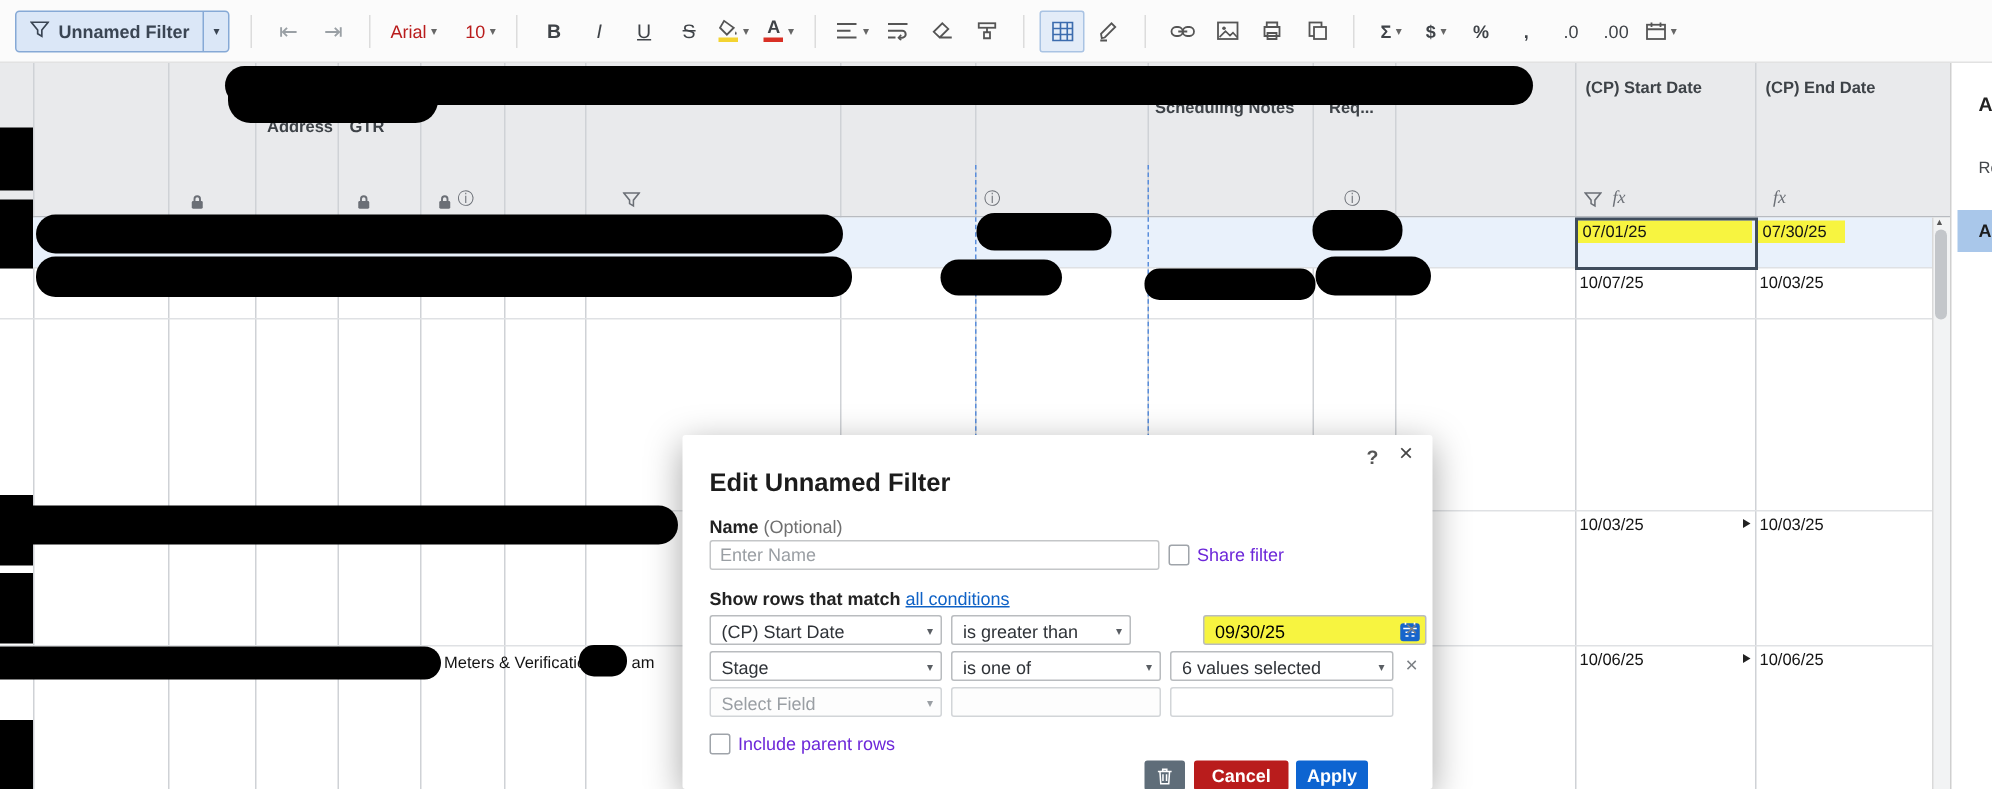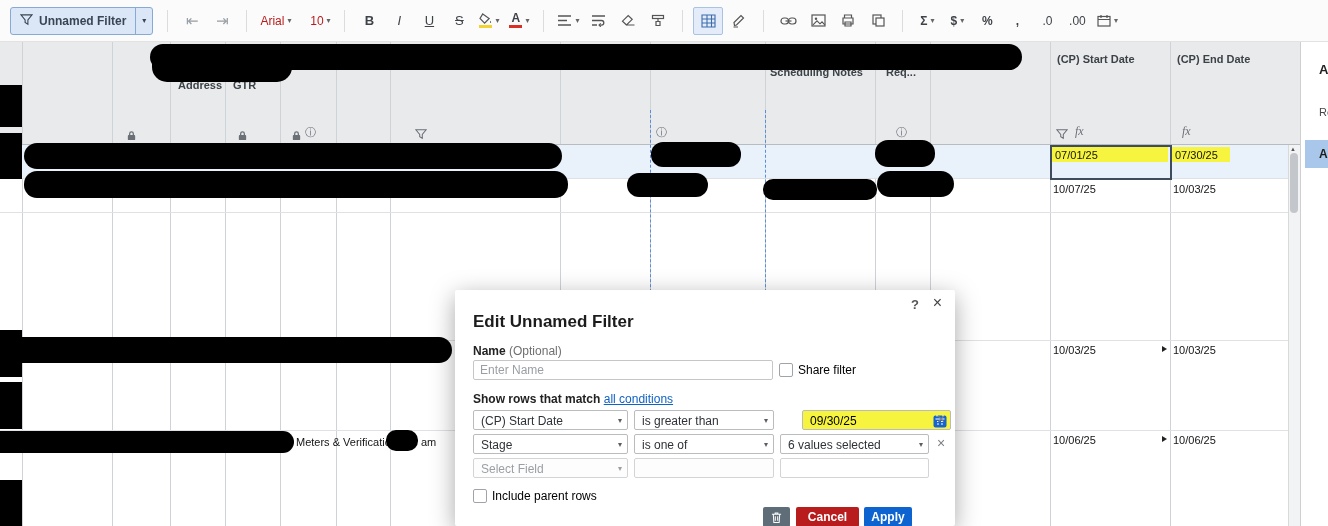--- a/index.html
+++ b/index.html
@@ -62,21 +62,21 @@
          border-radius:2px;box-shadow:0 6px 24px rgba(0,0,0,.35);z-index:40;overflow:hidden;}
   .m-help{position:absolute;right:36px;top:7px;font-size:13px;font-weight:bold;color:#555;cursor:pointer;}
   .m-close{position:absolute;right:13px;top:4px;font-size:16px;color:#444;cursor:pointer;}
   .m-title{position:absolute;left:18px;top:22px;font-size:17px;font-weight:bold;color:#1c1c1c;}
   .m-label{position:absolute;left:18px;top:54px;font-size:12px;color:#222;}
   .opt{color:#6f6f6f;font-weight:normal;}
   .m-name{position:absolute;left:18px;top:70px;width:286px;height:18px;border:1px solid #c4c6c8;
           border-radius:2px;font-size:12px;padding:0 6px;color:#333;font-family:inherit;}
   .m-name::placeholder{color:#9a9fa4;}
   .chk{position:absolute;width:12px;height:12px;border:1px solid #9fa4aa;border-radius:2px;background:#fff;cursor:pointer;}
-  .chklabel{position:absolute;font-size:12px;color:#000000;white-space:nowrap;}
+  .chklabel{position:absolute;font-size:12px;color:#6d28d9;white-space:nowrap;}
   .m-match{position:absolute;left:18px;top:102px;font-size:12px;color:#222;font-weight:bold;}
   .link{color:#0f62c6;text-decoration:underline;font-weight:normal;cursor:pointer;}
   .dd{position:absolute;height:20px;border:1px solid #b9bcbf;border-radius:2px;background:#fff;
       font-size:12px;color:#2f3338;line-height:20px;padding:0 16px 0 7px;box-sizing:border-box;
       cursor:pointer;white-space:nowrap;overflow:hidden;}
   .ddc{position:absolute;right:5px;top:0;font-size:8px;color:#5a5e63;}
   .dd.disabled{color:#9a9fa4;border-color:#d2d5d8;background:#fdfdfd;}
   .val{position:absolute;height:20px;border:1px solid #b9bcbf;border-radius:2px;font-size:12px;
        line-height:20px;padding:0 7px;box-sizing:border-box;}
   .remove{position:absolute;font-size:14px;color:#7c8085;cursor:pointer;}
@@ -341,21 +341,21 @@
 
     <div class="m-match">
       <span>Show rows that match</span>
       <a class="link">all conditions</a>
     </div>
 
     <div class="dd" style="left:18px;top:120px;width:155px;">
       <span>(CP) Start Date</span>
       <span class="ddc">▾</span>
     </div>
-    <div class="dd" style="left:179px;top:120px;width:140px;">
+    <div class="dd" style="left:179px;top:120px;width:120px;">
       <span>is greater than</span>
       <span class="ddc">▾</span>
     </div>
     <div class="val yellow" style="left:314px;top:120px;width:149px;margin-left:33px;">
       <span>09/30/25</span>
       <span class="cal">
         <svg width="14" height="14" viewBox="0 0 14 14">
             <rect x="0.5" y="1.5" width="13" height="12" rx="2" fill="#1765cc"></rect>
             <path d="M2.5 5h9M4 2.5V1M10 2.5V1M4 7.5h2M8 7.5h2M4 10h2M8 10h2" stroke="#fff" stroke-width="1.1" fill="none"></path>
           </svg>

